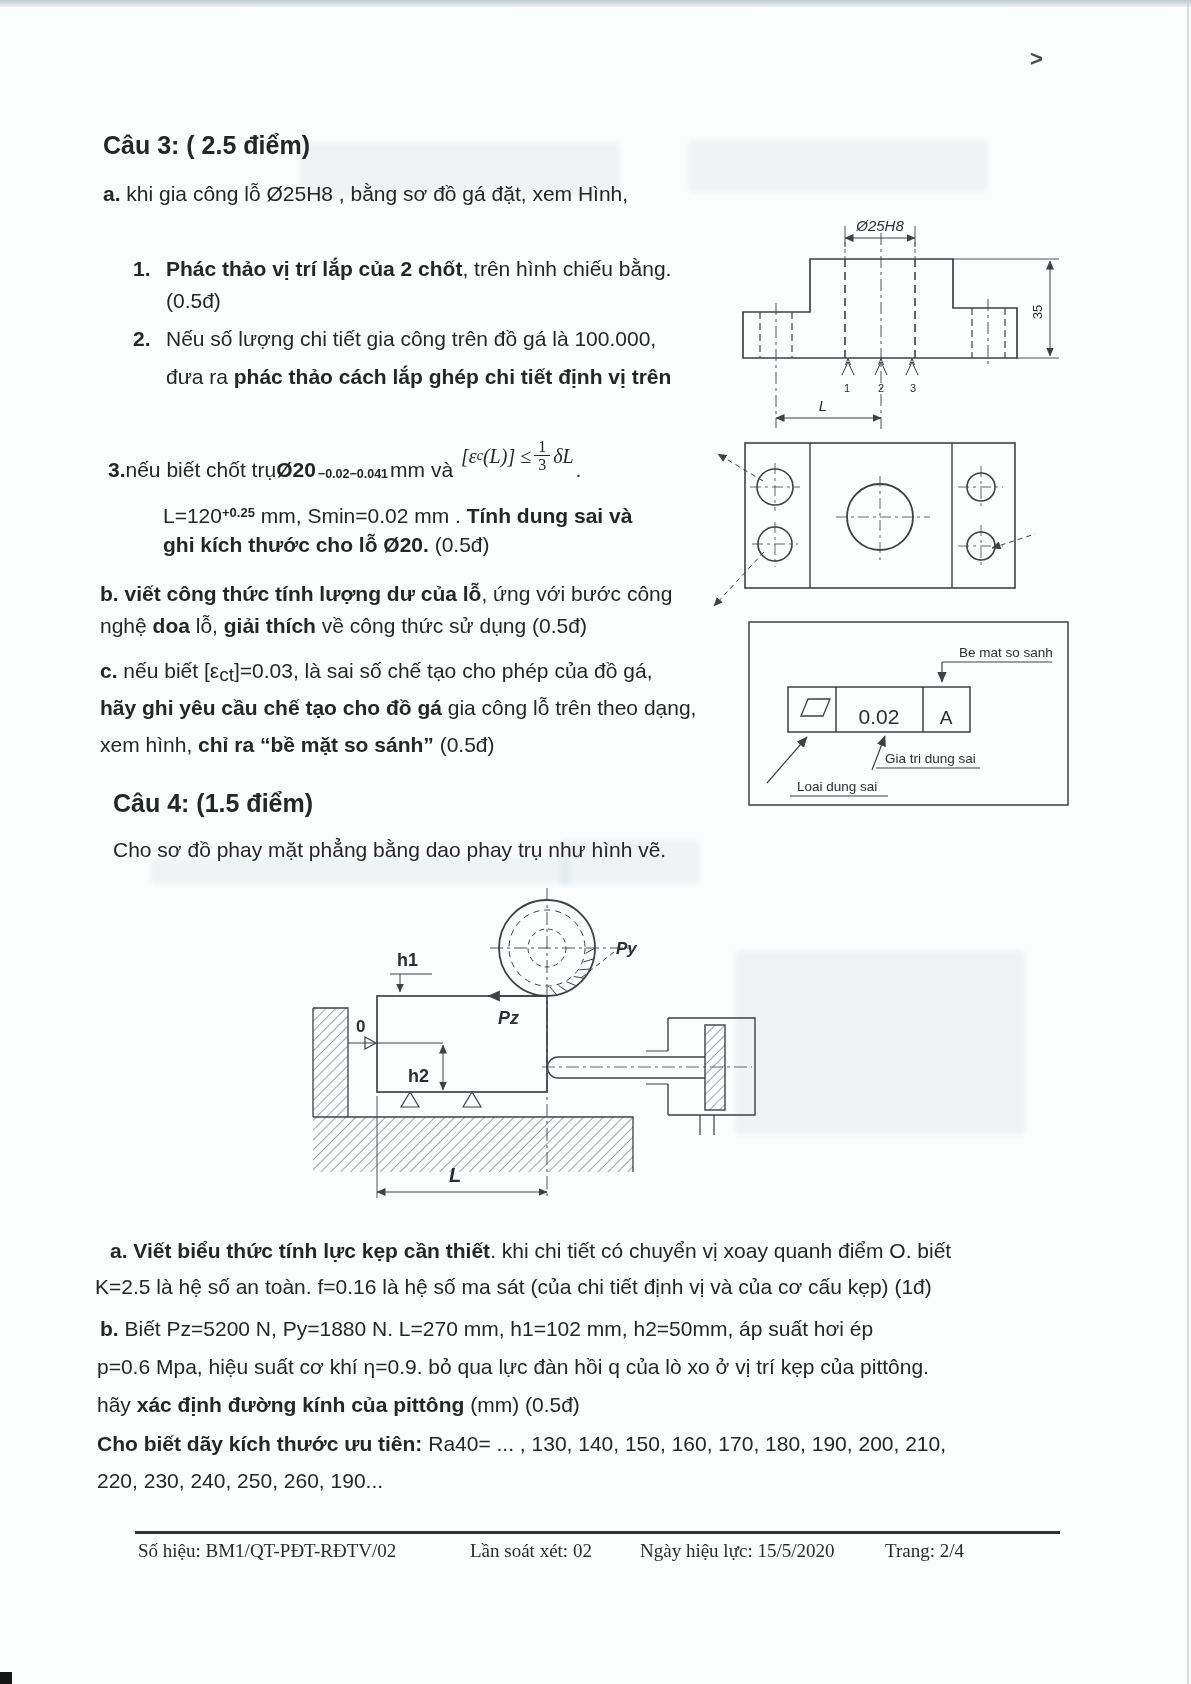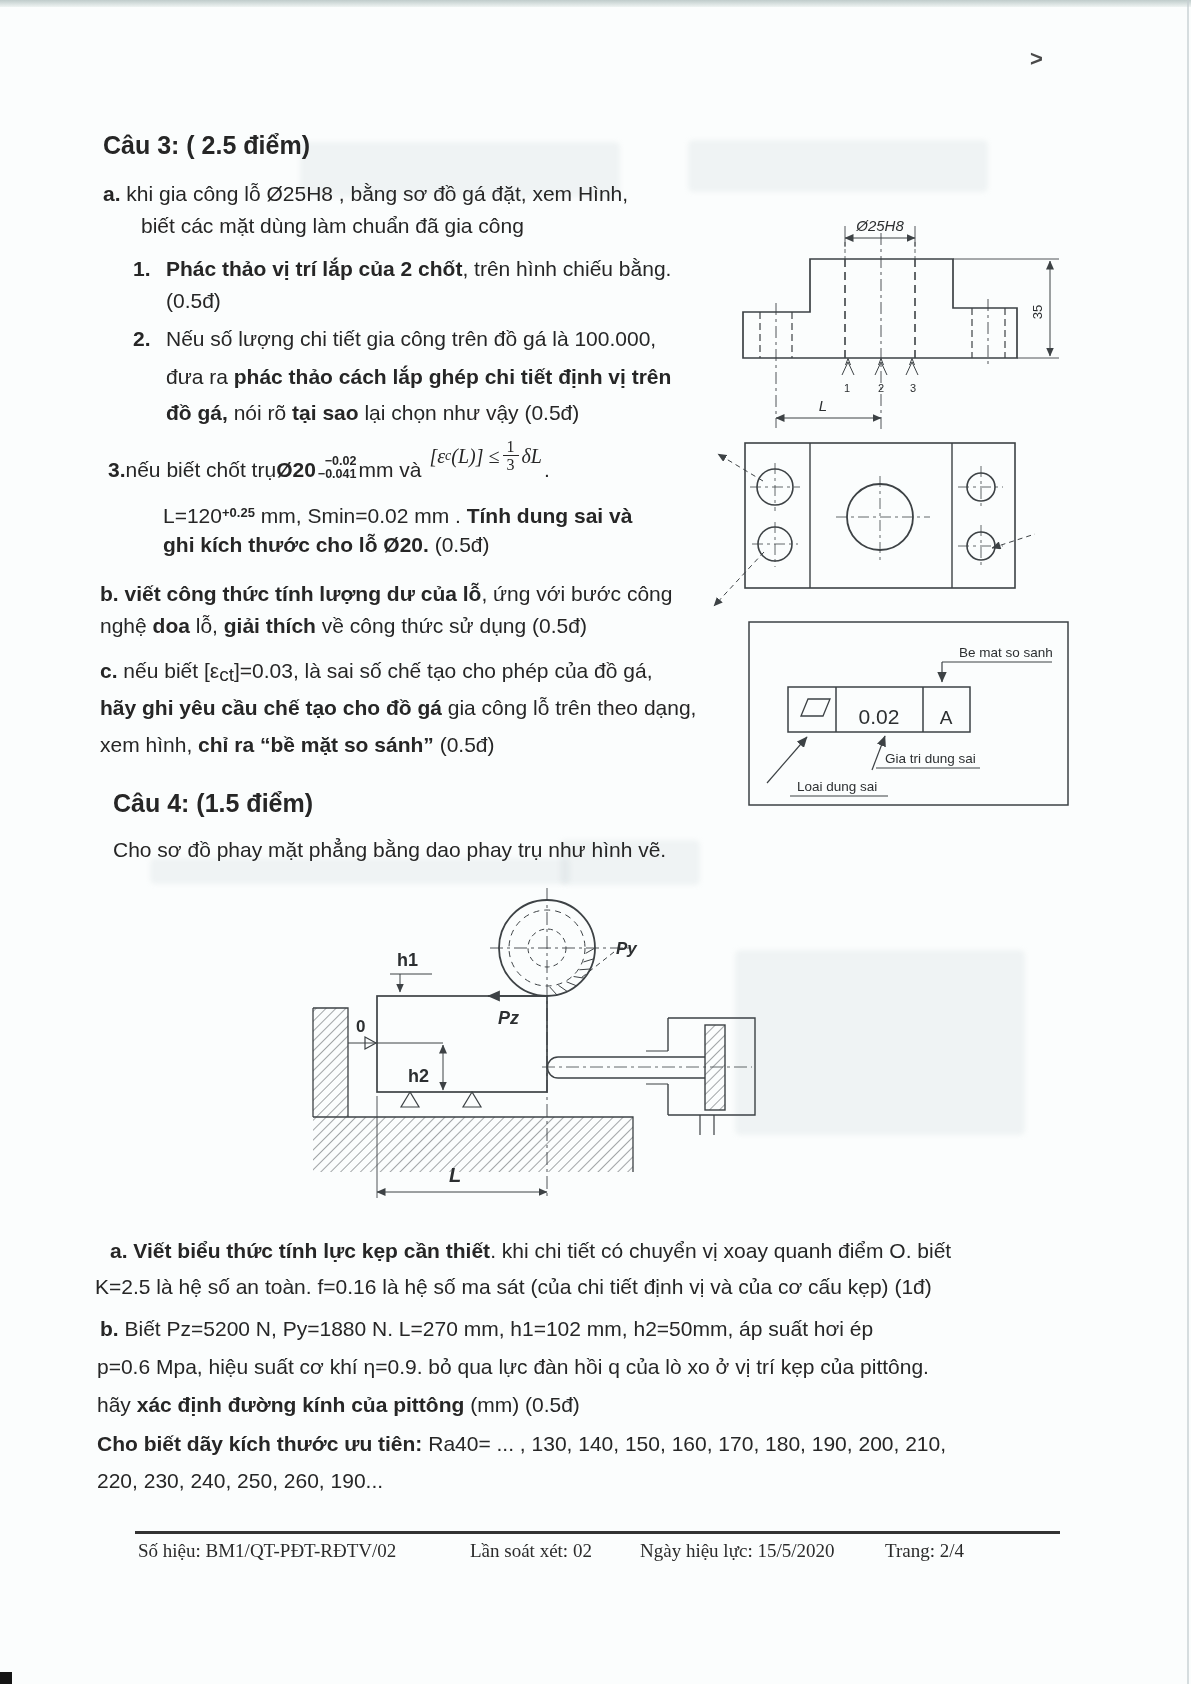--- a/index.html
+++ b/index.html
@@ -4,22 +4,22 @@
 <style>
   html,body{margin:0;padding:0;background:#e8eaea;}
   .page{position:relative;width:1191px;height:1684px;background:#fbfdfd;overflow:hidden;
         font-family:"Liberation Sans",sans-serif;color:#262626;}
   .edge-top{position:absolute;left:0;top:0;width:100%;height:7px;
         background:linear-gradient(#bfcccb,#eef3f2);}
   .edge-right{position:absolute;right:2px;top:0;width:2px;height:100%;background:#c6cfd1;opacity:.7;}
   .t{position:absolute;white-space:nowrap;font-size:21px;line-height:26px;color:#262626;}
   .b{font-weight:bold;}
   .hd{font-size:25px;font-weight:bold;}
-  .stack{display:inline-flex;flex-direction:column;font-size:12.5px;line-height:13px;
-         font-weight:bold;margin:0 2px 2px 2px;text-align:right;}
+  .stack{display:inline-flex;flex-direction:row;font-size:12.5px;line-height:13px;
+         font-weight:bold;margin:0 2px 2px 2px;}
   .math{display:inline-flex;align-items:center;font-family:"Liberation Serif",serif;
         font-style:italic;font-size:20px;margin:0 2px 10px 8px;}
   .math .frac{display:inline-flex;flex-direction:column;align-items:center;
         font-size:16px;line-height:17px;margin:0 3px;font-style:normal;}
   .math .frac .num{border-bottom:1.6px solid #262626;padding:0 4px;}
   sup.sm{font-size:13px;font-weight:bold;vertical-align:6px;}
   sub.sm{font-size:14px;vertical-align:-3px;font-style:italic;}
   .fig{position:absolute;}
   svg text{fill:#2c2f31;}
   .footer{position:absolute;font-family:"Liberation Serif",serif;font-size:19px;color:#2b2b2b;white-space:nowrap;text-align:center;}
@@ -55,35 +55,31 @@
   <div class="artifact" style="left:735px;top:950px;width:290px;height:185px"></div>
   <div class="artifact" style="left:150px;top:858px;width:420px;height:26px"></div>
   <div class="mark-tr" style="left:1030px;top:46px">˃</div>
   <div class="mark-bl" style="left:0;top:1672px;width:12px;height:12px"></div>
 
   <div class="t hd" style="left:103px;top:132px">Câu 3:   ( 2.5 điểm)</div>
 
   <div class="t" style="left:103px;top:181px">
     <span class="b">a.</span><span> khi gia công lỗ Ø25H8 , bằng sơ đồ gá đặt, xem Hình,</span>
   </div>
-  <div class="t" style="left:141px;top:213px">biết các mặt dùng làm chuẩn đã gia công</div>
 
   <div class="t b" style="left:133px;top:256px">1.</div>
   <div class="t" style="left:166px;top:256px">
     <span class="b">Phác thảo vị trí lắp của 2 chốt</span><span>, trên hình chiếu bằng.</span>
   </div>
   <div class="t" style="left:166px;top:288px">(0.5đ)</div>
 
   <div class="t b" style="left:133px;top:326px">2.</div>
   <div class="t" style="left:166px;top:326px">Nếu số lượng chi tiết gia công trên đồ gá là 100.000,</div>
   <div class="t" style="left:166px;top:364px">
     <span>đưa ra </span><span class="b">phác thảo cách lắp ghép chi tiết định vị trên</span>
-  </div>
-  <div class="t" style="left:166px;top:400px">
-    <span class="b">đồ gá,</span><span> nói rõ </span><span class="b">tại sao</span><span> lại chọn như vậy (0.5đ)</span>
   </div>
 
   <div class="t" style="left:108px;top:438px;display:flex;align-items:flex-end;">
     <span class="b">3.</span>
       <span> nếu biết chốt trụ </span>
       <span class="b">Ø20</span>
       <span class="stack">
         <span>−0.02</span>
         <span>−0.041</span>
       </span>

